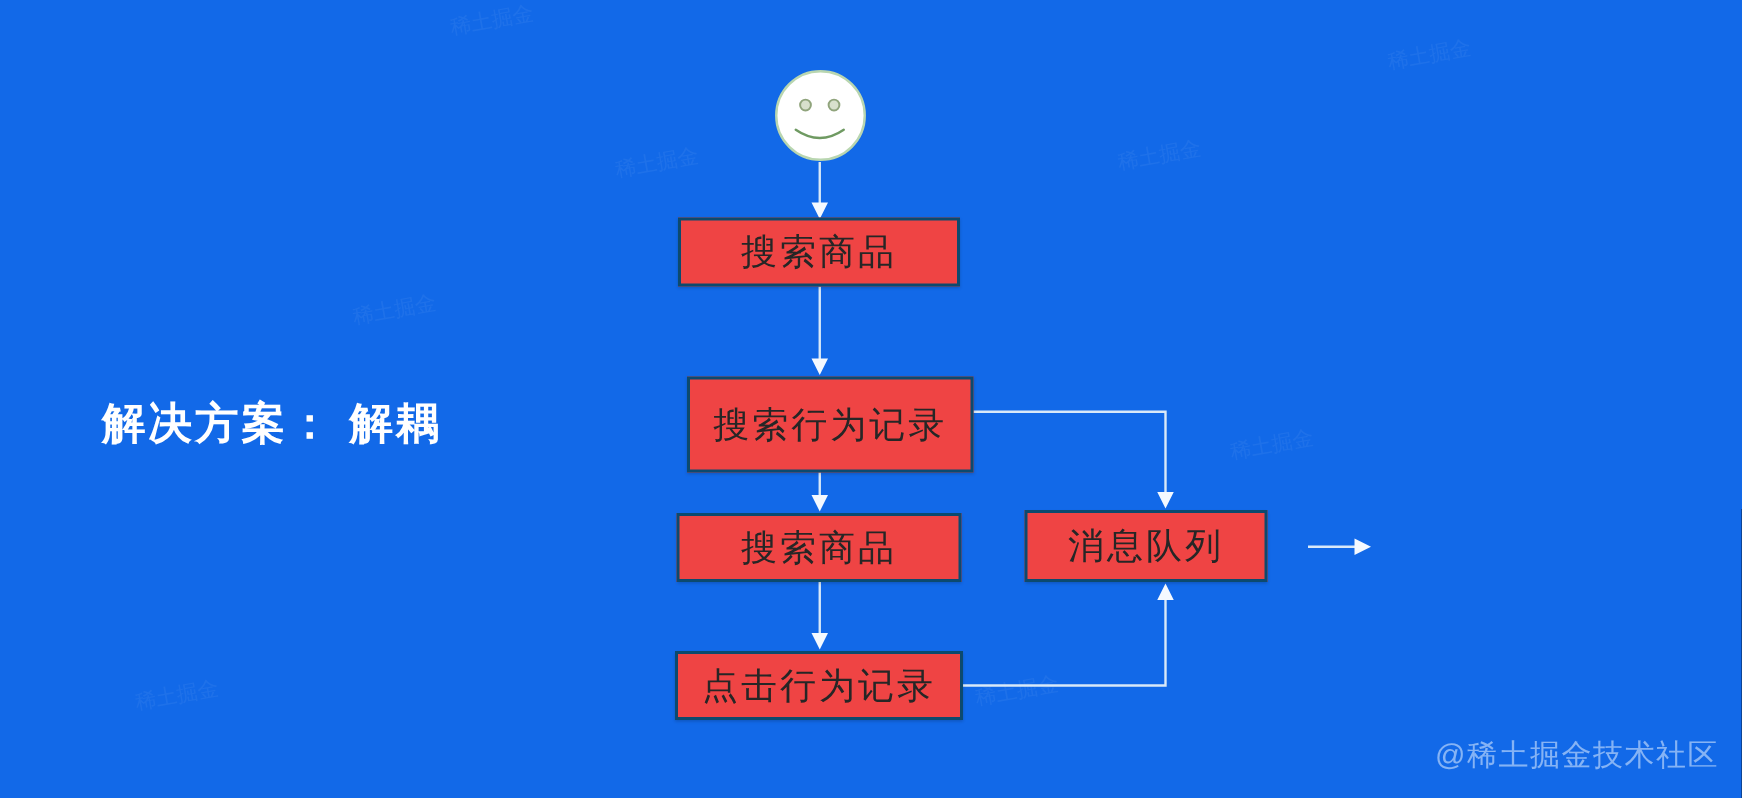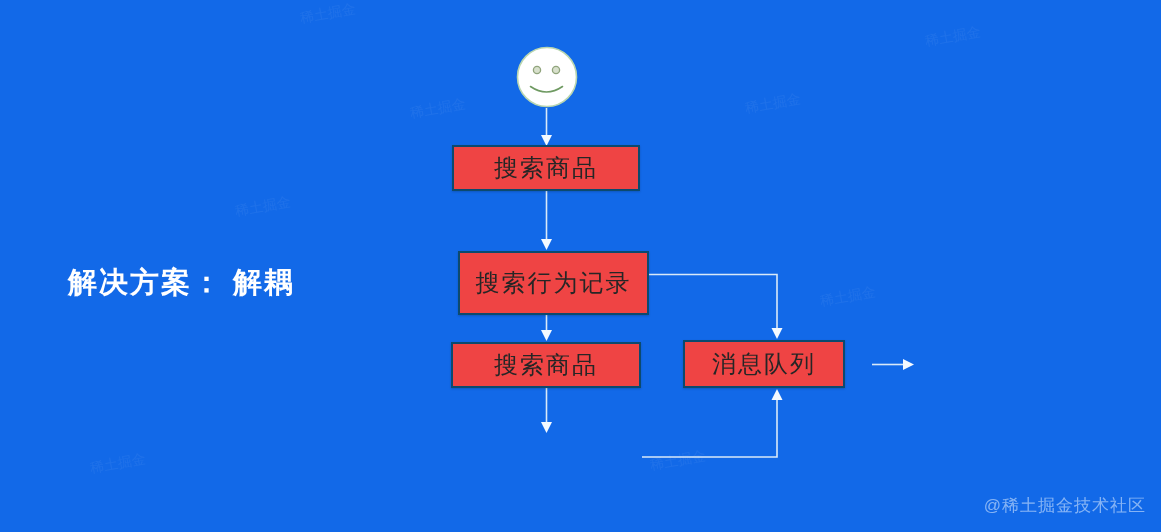--- a/index.html
+++ b/index.html
@@ -45,21 +45,21 @@
     left: 68px; top: 263px;
     font-size: 29px;
     font-weight: bold;
     color: #ffffff;
     letter-spacing: 2px;
     white-space: nowrap;
   }
   .watermark-credit {
     position: absolute;
     right: 15px; bottom: 15px;
-    font-size: 17px;
+    font-size: 20px;
     color: rgba(228, 241, 255, 0.55);
     letter-spacing: 1px;
     white-space: nowrap;
   }
   .bg-wm {
     position: absolute;
     font-size: 14px;
     color: #ffffff;
     opacity: 0.05;
     transform: rotate(-10deg);
@@ -116,19 +116,20 @@
       <g>
         <path d="M872 364.5 H904"></path>
         <polygon points="903,359 903,370 914,364.5" fill="#f4f9ff" stroke="none"></polygon>
       </g>
     </g>
   </svg>
 
   <div class="node node-search-product">搜索商品</div>
   <div class="node node-search-behavior">搜索行为记录</div>
   <div class="node node-click-product">搜索商品</div>
+  <div class="node node-click-behavior">点击行为记录</div>
   <div class="node node-message-queue">消息队列</div>
 
   <div class="solution-label">解决方案： 解耦</div>
 
   <div class="watermark-credit">@稀土掘金技术社区</div>
 
 </div>
 
 </body></html>

